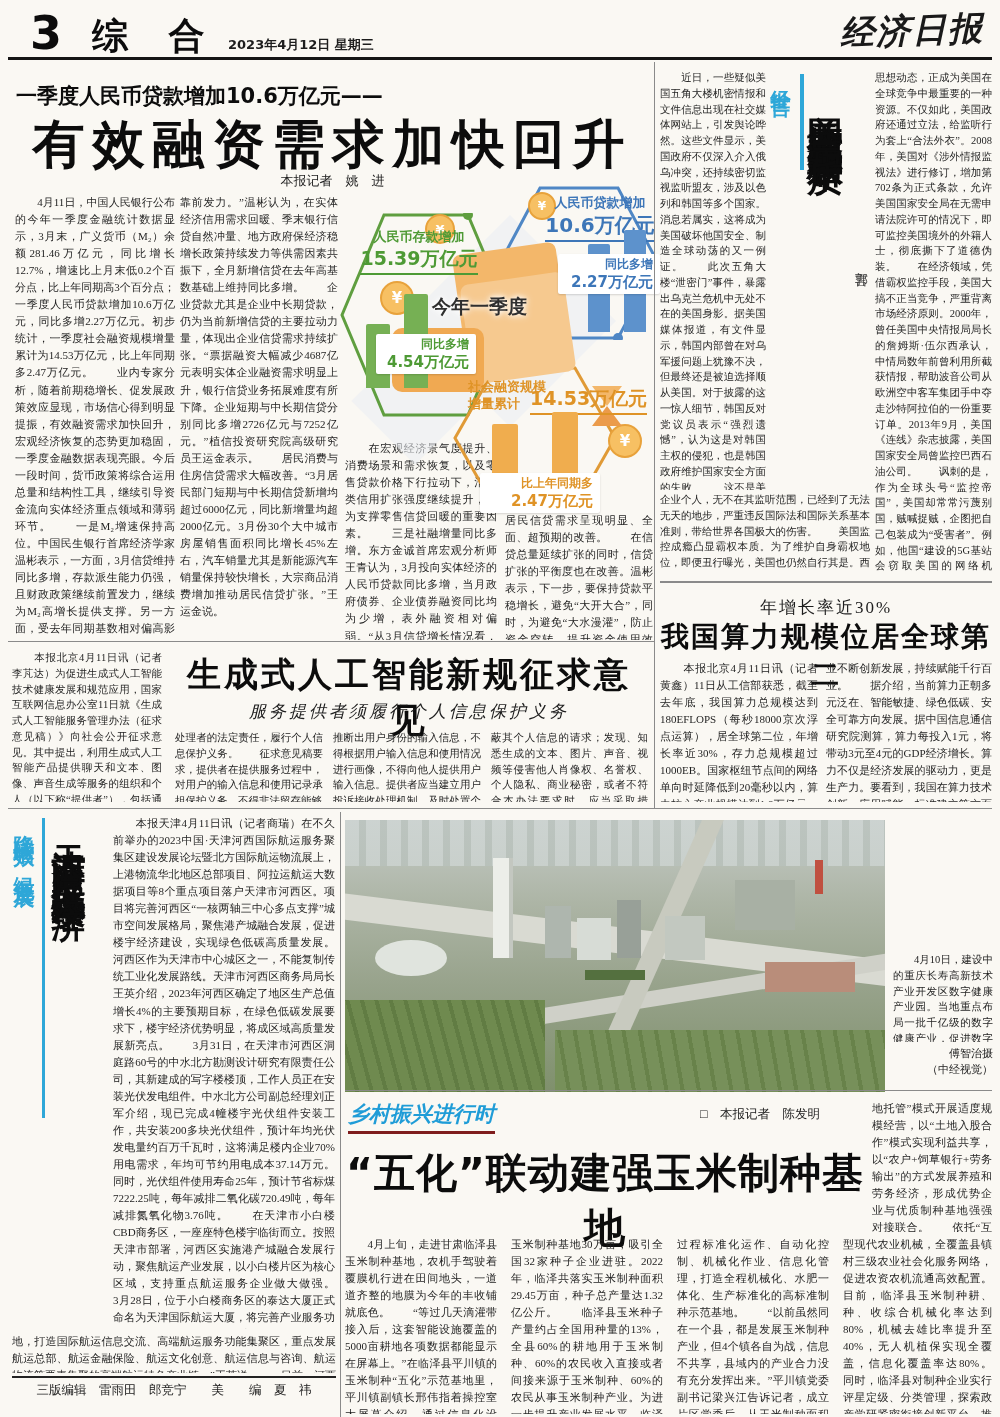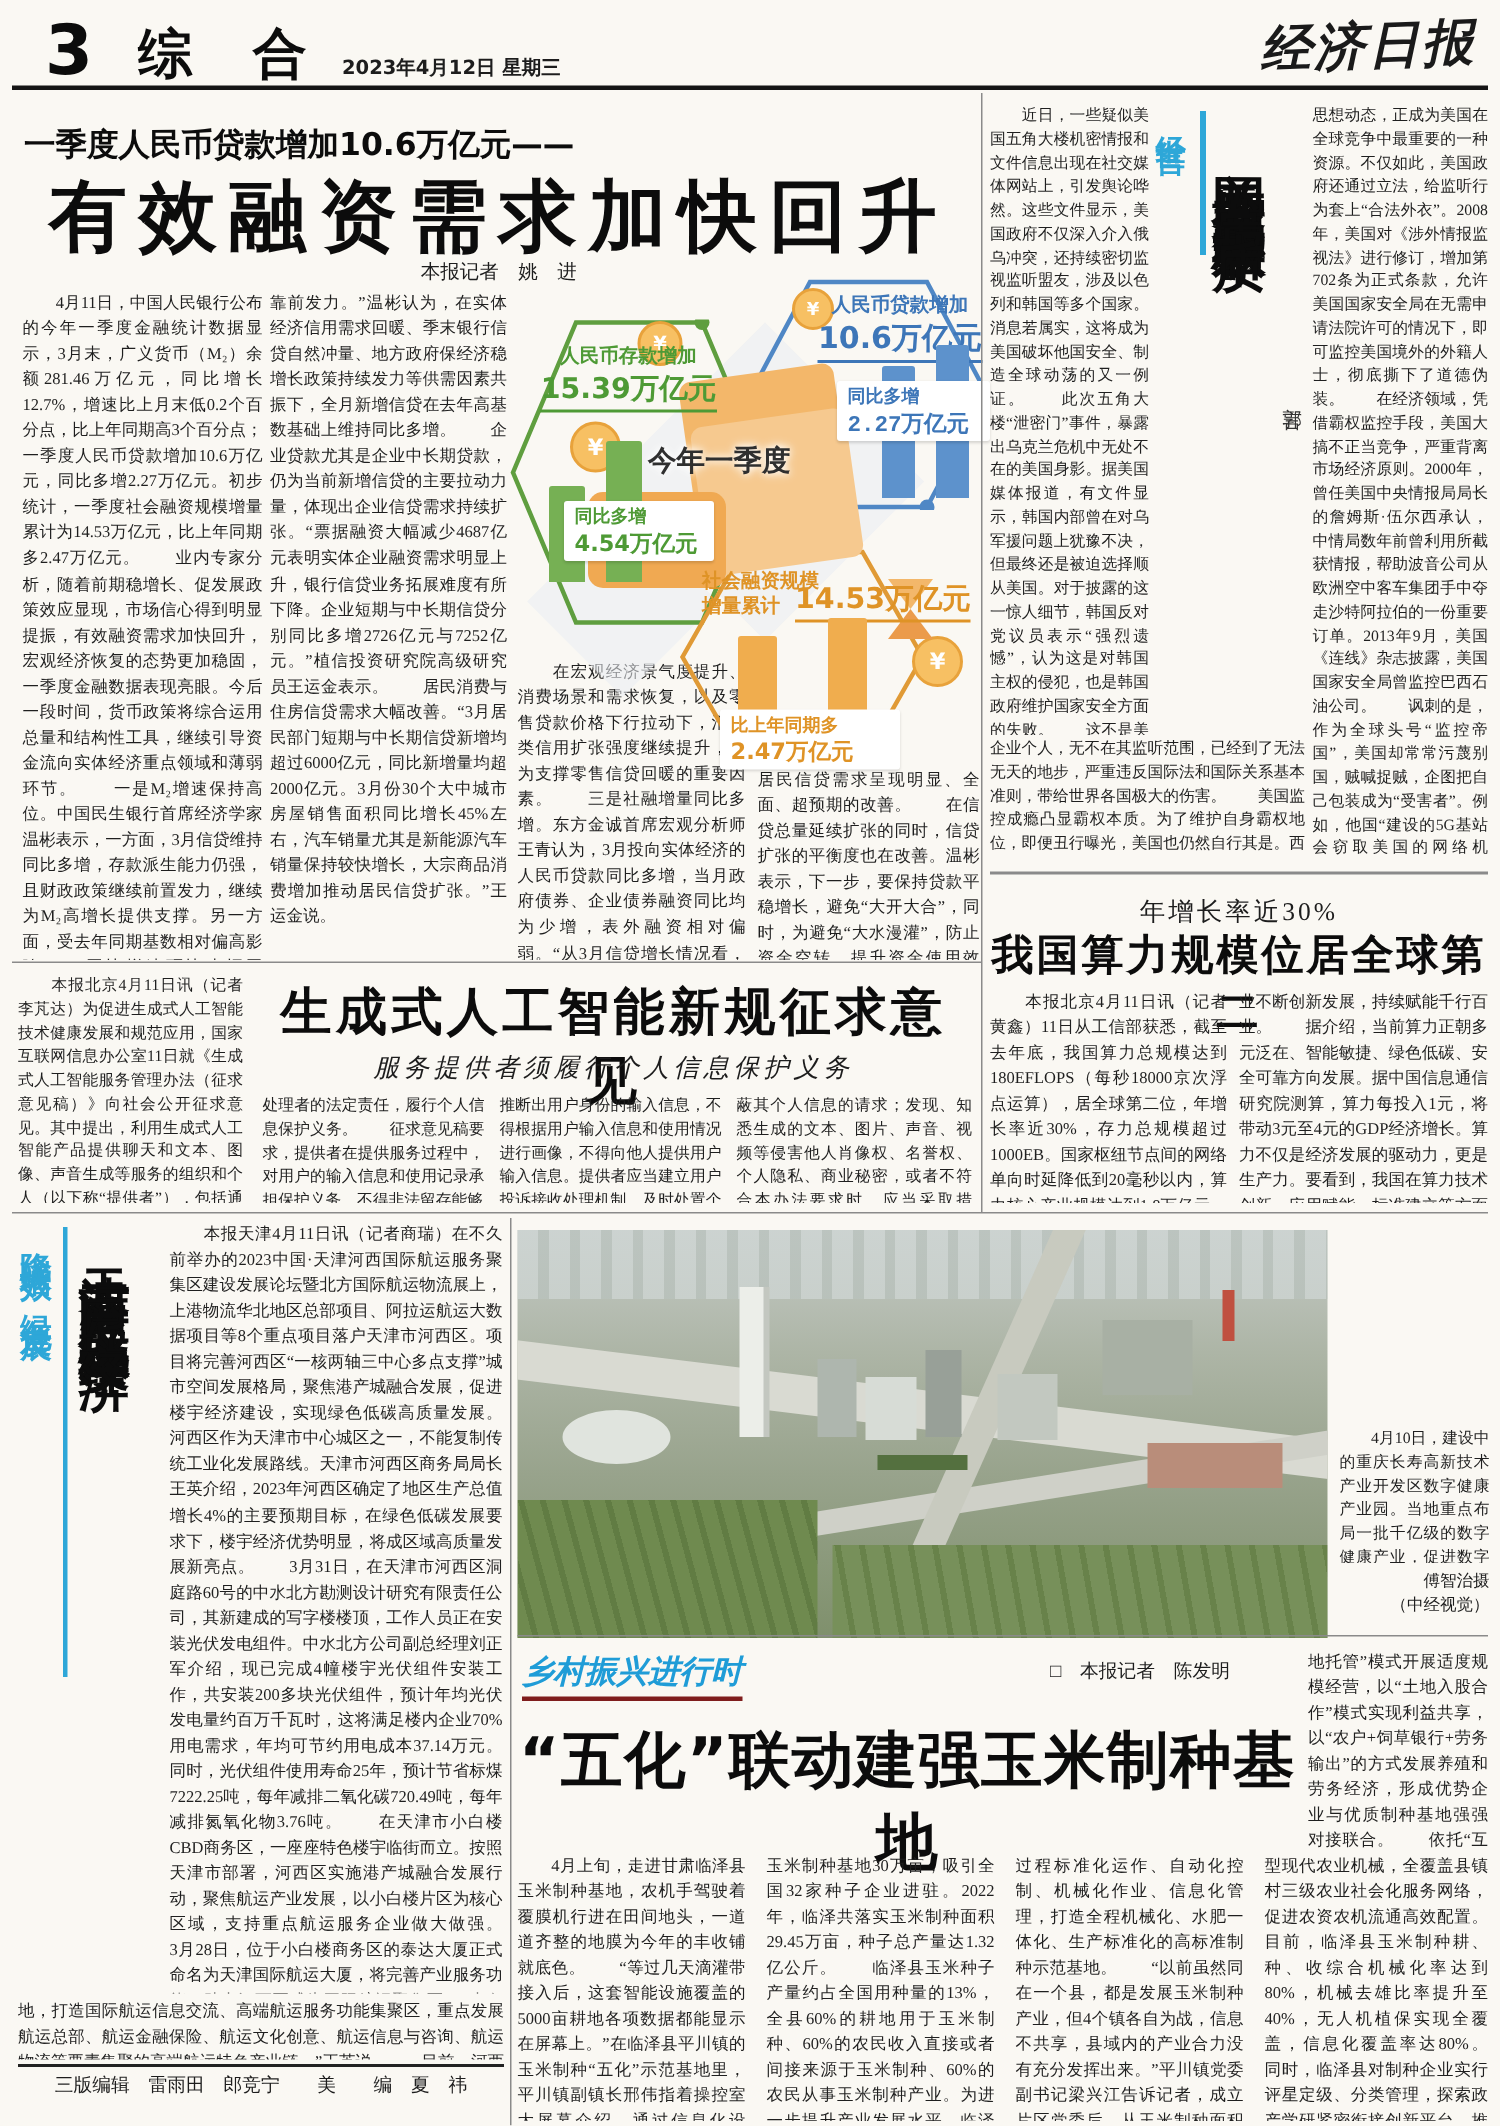--- a/index.html
+++ b/index.html
@@ -8,21 +8,21 @@
   .abs{position:absolute;}
   .col{font:11px/1.55 "Liberation Serif",serif;text-align:justify;color:#1f1f1f;overflow:hidden;}
   .col-sm{font:10.5px/1.5 "Liberation Serif",serif;text-align:justify;color:#1f1f1f;overflow:hidden;}
   .hl{font-family:"DejaVu Sans",sans-serif;font-weight:bold;color:#0c0c0c;}
   .vert{writing-mode:vertical-rl;text-orientation:upright;}
   .rule{background:#151515;}
   .rule-thin{background:#8a8a8a;}
   .center{text-align:center;}
   .u{display:inline-block;border-bottom:2px solid currentColor;padding-bottom:1px;}
   .infobox{background:#fff;padding:2px 7px;font-family:"DejaVu Sans",sans-serif;font-weight:bold;
-           text-align:left;box-shadow:0 1px 2px rgba(0,0,0,.15);border-radius:2px;}
+           text-align:right;box-shadow:0 1px 2px rgba(0,0,0,.15);border-radius:2px;}
   .bar{position:absolute;border-radius:2px 2px 0 0;}
   .coin{position:absolute;border-radius:50%;background:#f7c063;border:2px solid #e8a23b;
         color:#fff;font-family:"DejaVu Sans",sans-serif;font-weight:bold;display:flex;
         align-items:center;justify-content:center;}
   .tile{position:absolute;background:#e9edf3;opacity:.55;transform:rotate(45deg);}
 </style>
 </head>
 <body>
 
 <div class="abs hl" style="left:30px;top:6px;font-size:46px;">3</div>
@@ -79,21 +79,21 @@
     <div style="font-size:12px;">同比多增</div>
     <div style="font-size:15px;">4.54万亿元</div>
   </div>
 
   <div class="abs hl center" style="left:200px;top:8px;width:120px;font-size:13px;color:#3d76b8;">人民币贷款增加</div>
   <div class="abs hl center" style="left:200px;top:26px;width:120px;font-size:20px;color:#3d76b8;"><span class="u">10.6万亿元</span></div>
   <div class="bar" style="left:248px;top:58px;width:22px;height:88px;background:#5d92cc;"></div>
   <div class="bar" style="left:284px;top:44px;width:22px;height:102px;background:#5d92cc;"></div>
   <div class="abs infobox" style="left:218px;top:68px;width:88px;color:#3d76b8;">
     <div style="font-size:12px;">同比多增</div>
-    <div style="font-size:15px;font-family:Liberation Mono, monospace;">2.27万亿元</div>
+    <div style="font-size:15px;">2.27万亿元</div>
   </div>
 
   <div class="abs hl" style="left:128px;top:192px;font-size:13px;color:#df9326;">社会融资规模</div>
   <div class="abs hl" style="left:128px;top:209px;font-size:13px;color:#df9326;">增量累计</div>
   <div class="abs hl" style="left:190px;top:200px;font-size:19px;color:#df9326;"><span class="u">14.53万亿元</span></div>
   <div class="bar" style="left:152px;top:238px;width:26px;height:76px;background:#f0ad4e;"></div>
   <div class="bar" style="left:212px;top:226px;width:26px;height:88px;background:#f0ad4e;"></div>
   <div class="abs infobox" style="left:140px;top:252px;width:106px;color:#df9326;margin-top:35px;">
     <div style="font-size:12px;">比上年同期多</div>
     <div style="font-size:15px;">2.47万亿元</div>

